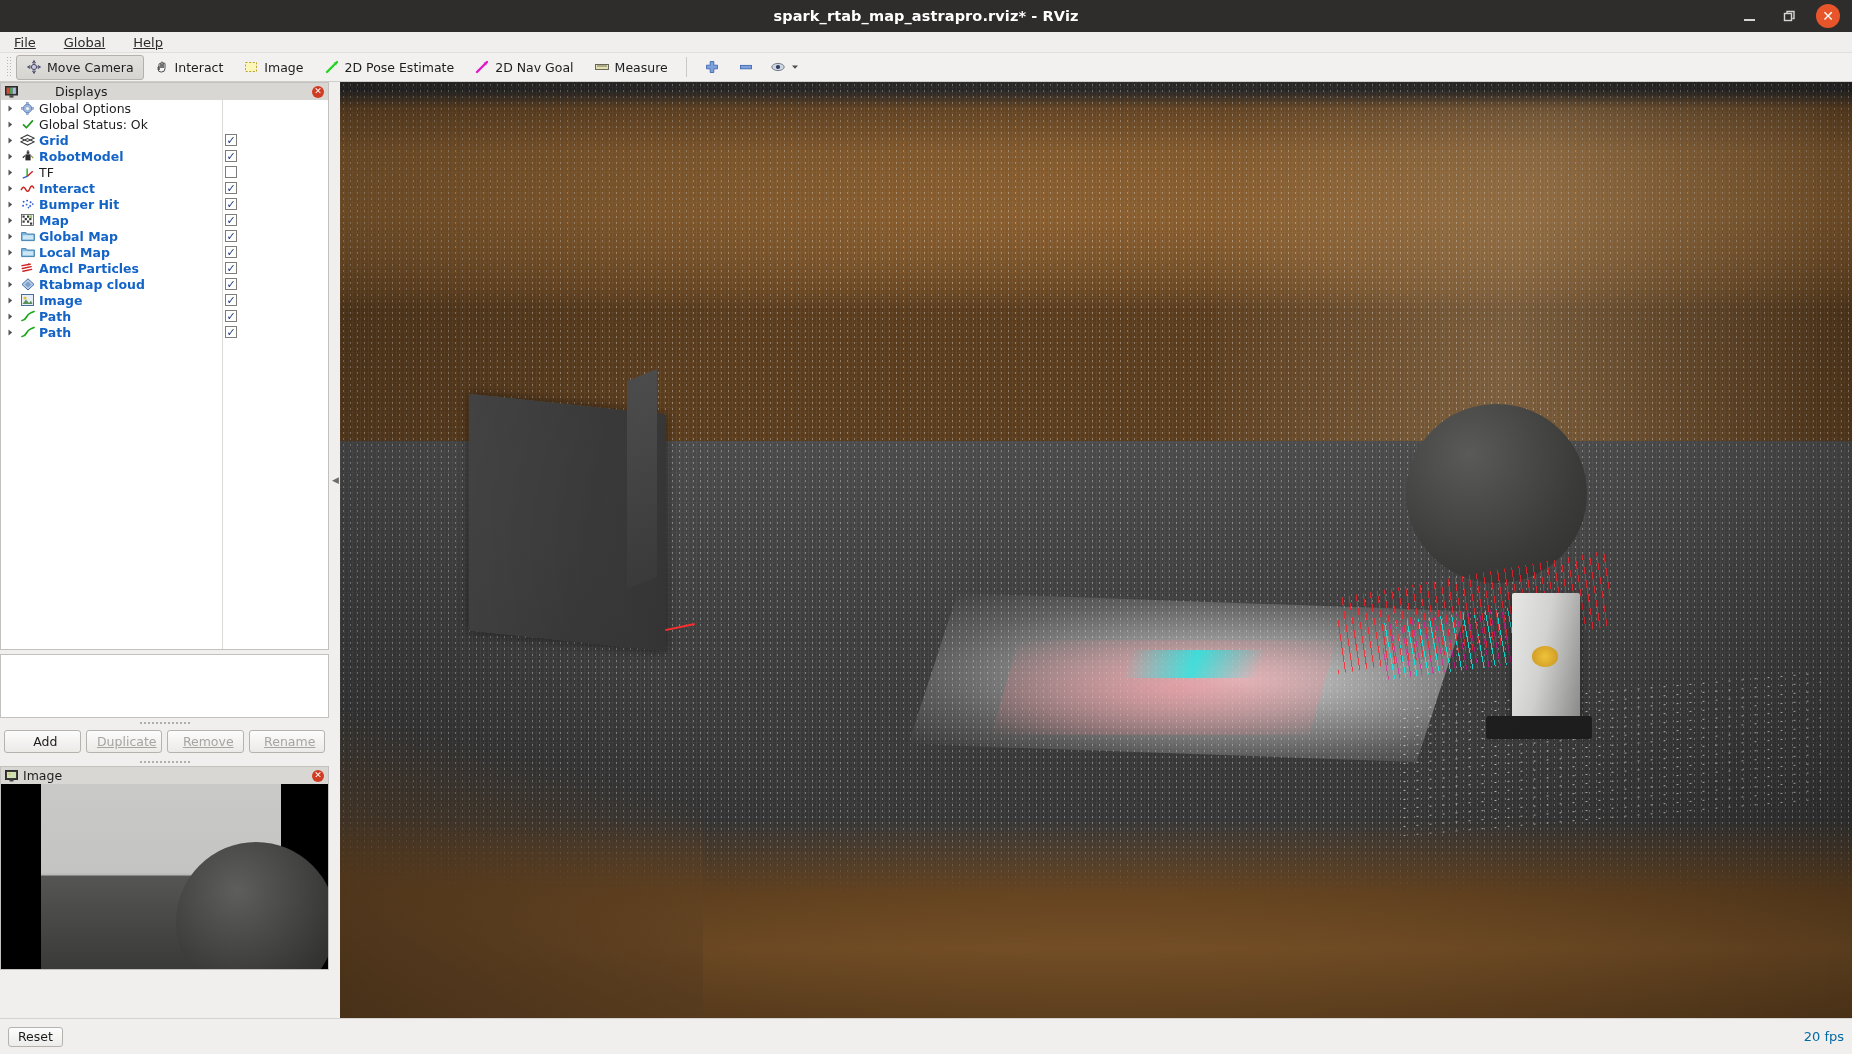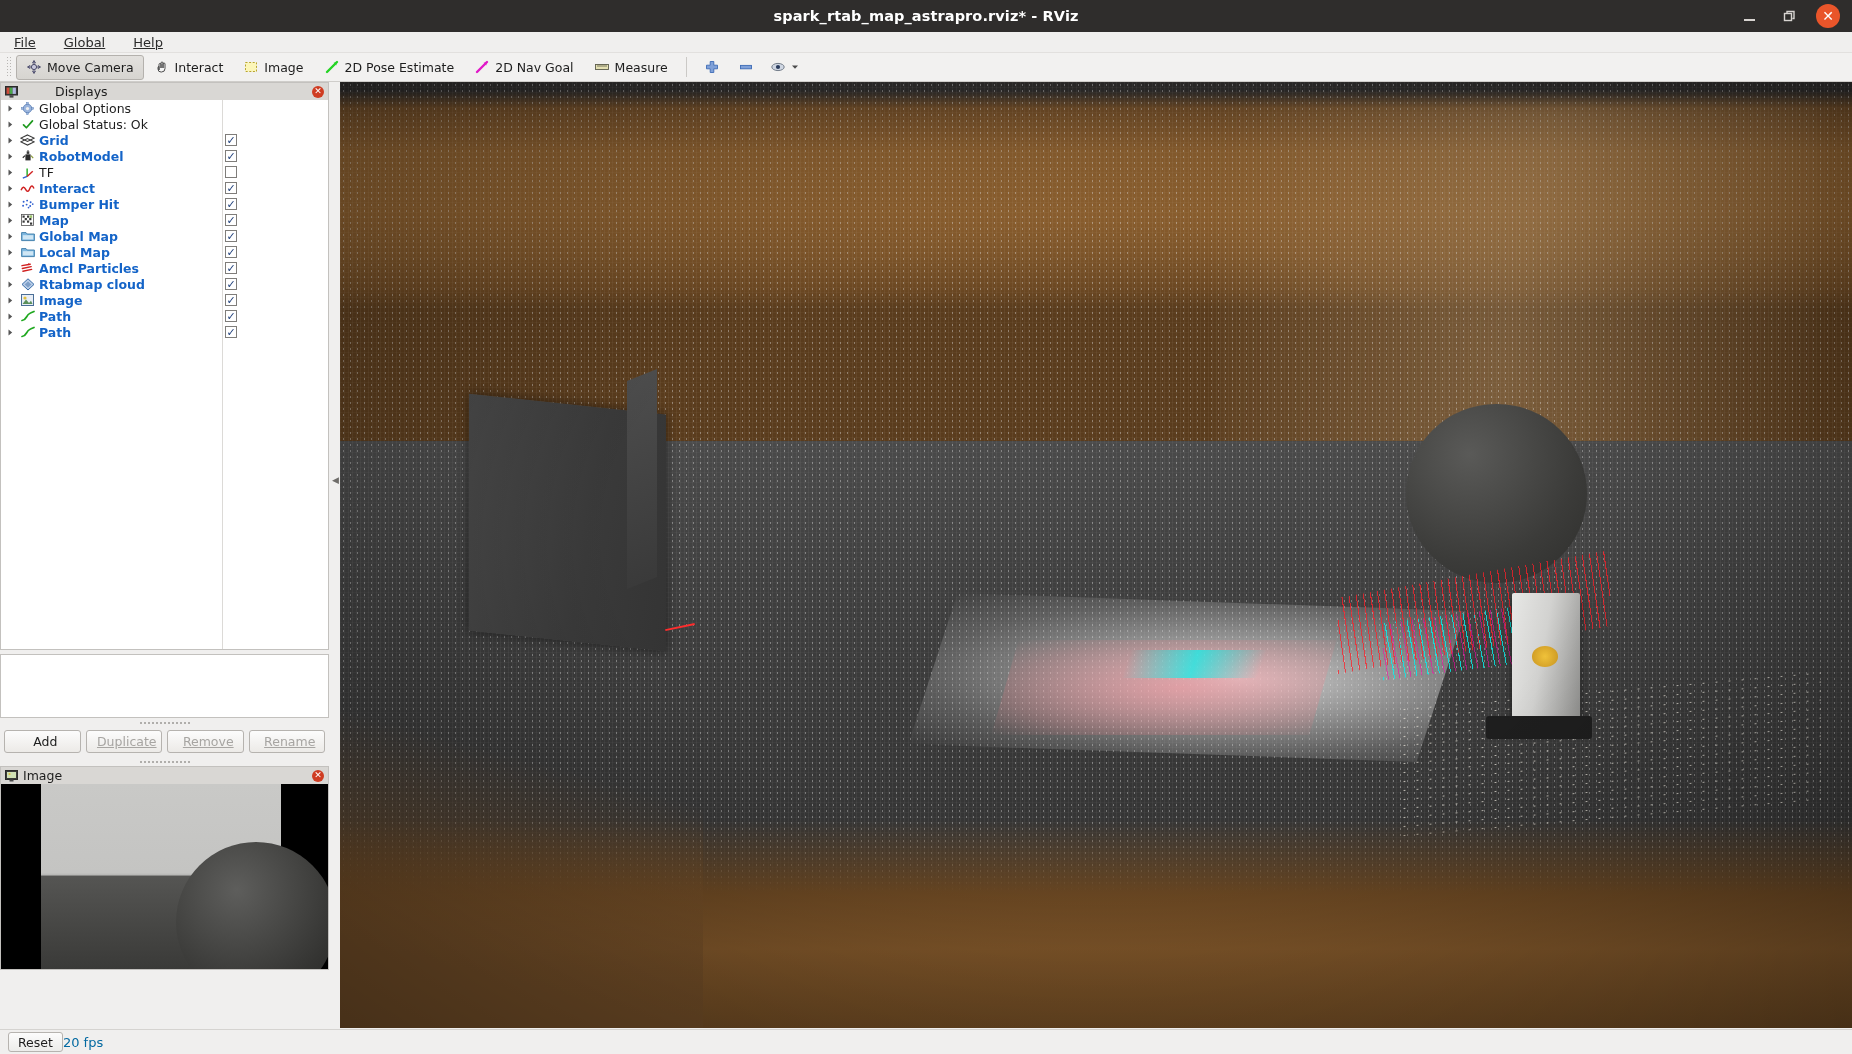--- a/index.html
+++ b/index.html
@@ -313,23 +313,23 @@
   .collapse-left, .collapse-right {
     position: absolute; top: 465px; width: 9px; height: 30px;
     display: flex; align-items: center; justify-content: center;
     color: #6e6c69; font-size: 9px; cursor: pointer; background: #f0efee;
   }
   .collapse-left { left: 331px; }
   .collapse-right { left: 1843px; }
 
   
   .statusbar {
-    position: absolute; bottom: 0; left: 0; width: 1852px; height: 25px;
+    position: absolute; bottom: 0; left: 0; width: 1852px; height: 36px;
     background: #f0efee; border-top: 1px solid #d5d3d0;
-    display: flex; align-items: center; justify-content: flex-start;
+    display: flex; align-items: center; justify-content: space-between;
     padding: 0 8px;
     margin-top: 48px;
   }
   .reset-btn {
     height: 20px; padding: 0 9px;
     background: linear-gradient(#fcfcfc, #ececea);
     border: 1px solid #b6b3af; border-radius: 3px;
     font-size: 12.5px; color: #1d1d1d; cursor: pointer;
     font-family: "DejaVu Sans", "Liberation Sans", sans-serif;
   }

